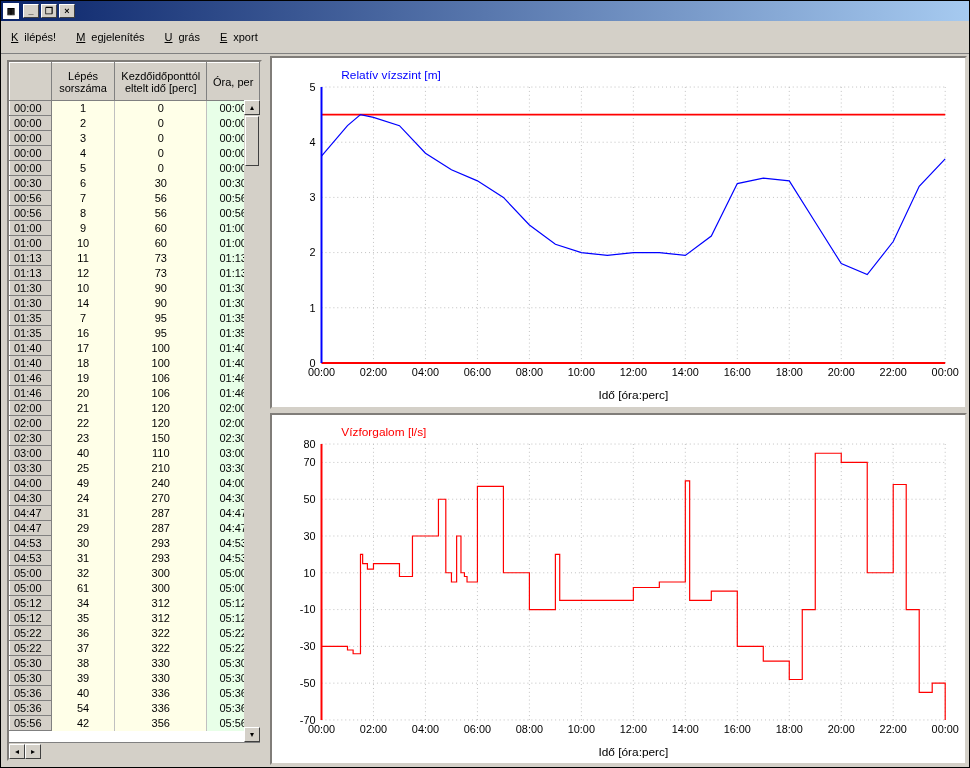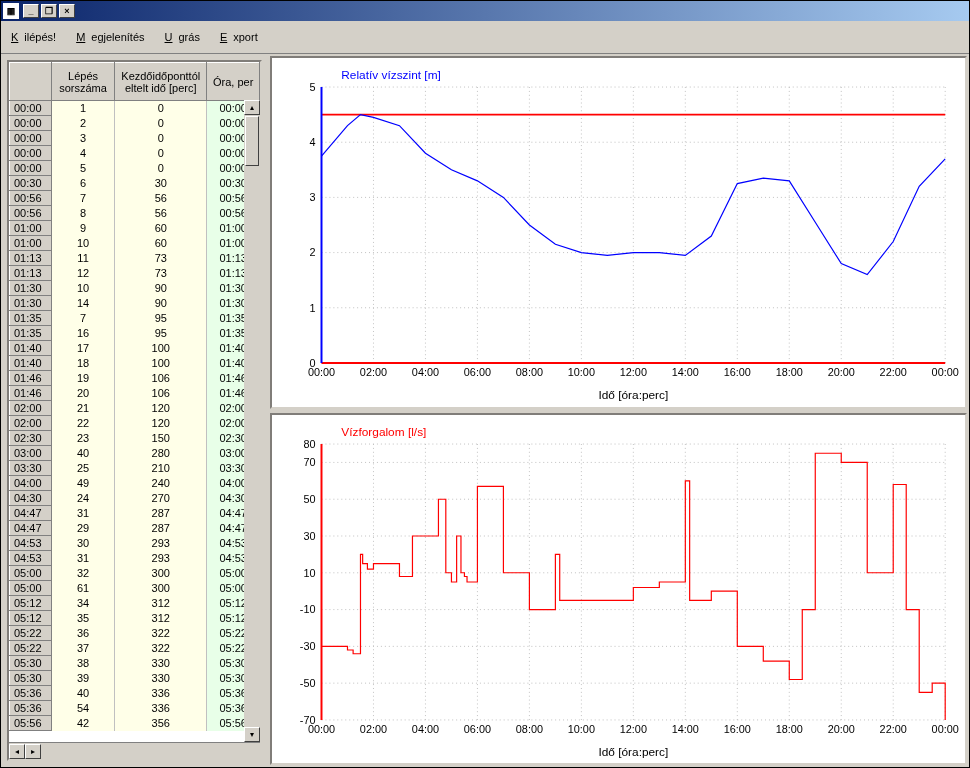--- a/index.html
+++ b/index.html
@@ -196,21 +196,21 @@
               </tr>
               <tr>
                 <td class="row-hdr">02:30</td>
                 <td class="col-step">23</td>
                 <td class="col-elapsed">150</td>
                 <td class="col-time">02:30</td>
               </tr>
               <tr>
                 <td class="row-hdr">03:00</td>
                 <td class="col-step">40</td>
-                <td class="col-elapsed">280</td>
+                <td class="col-elapsed">110</td>
                 <td class="col-time">03:00</td>
               </tr>
               <tr>
                 <td class="row-hdr">03:30</td>
                 <td class="col-step">25</td>
                 <td class="col-elapsed">210</td>
                 <td class="col-time">03:30</td>
               </tr>
               <tr>
                 <td class="row-hdr">04:00</td>

